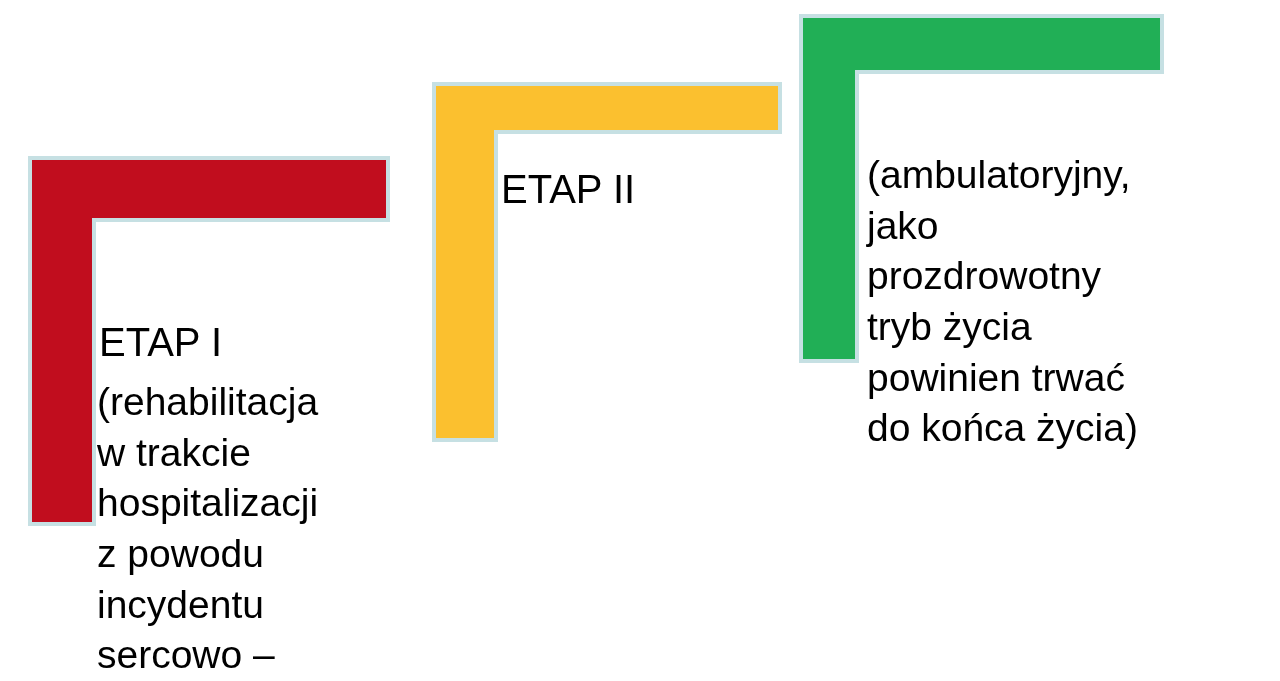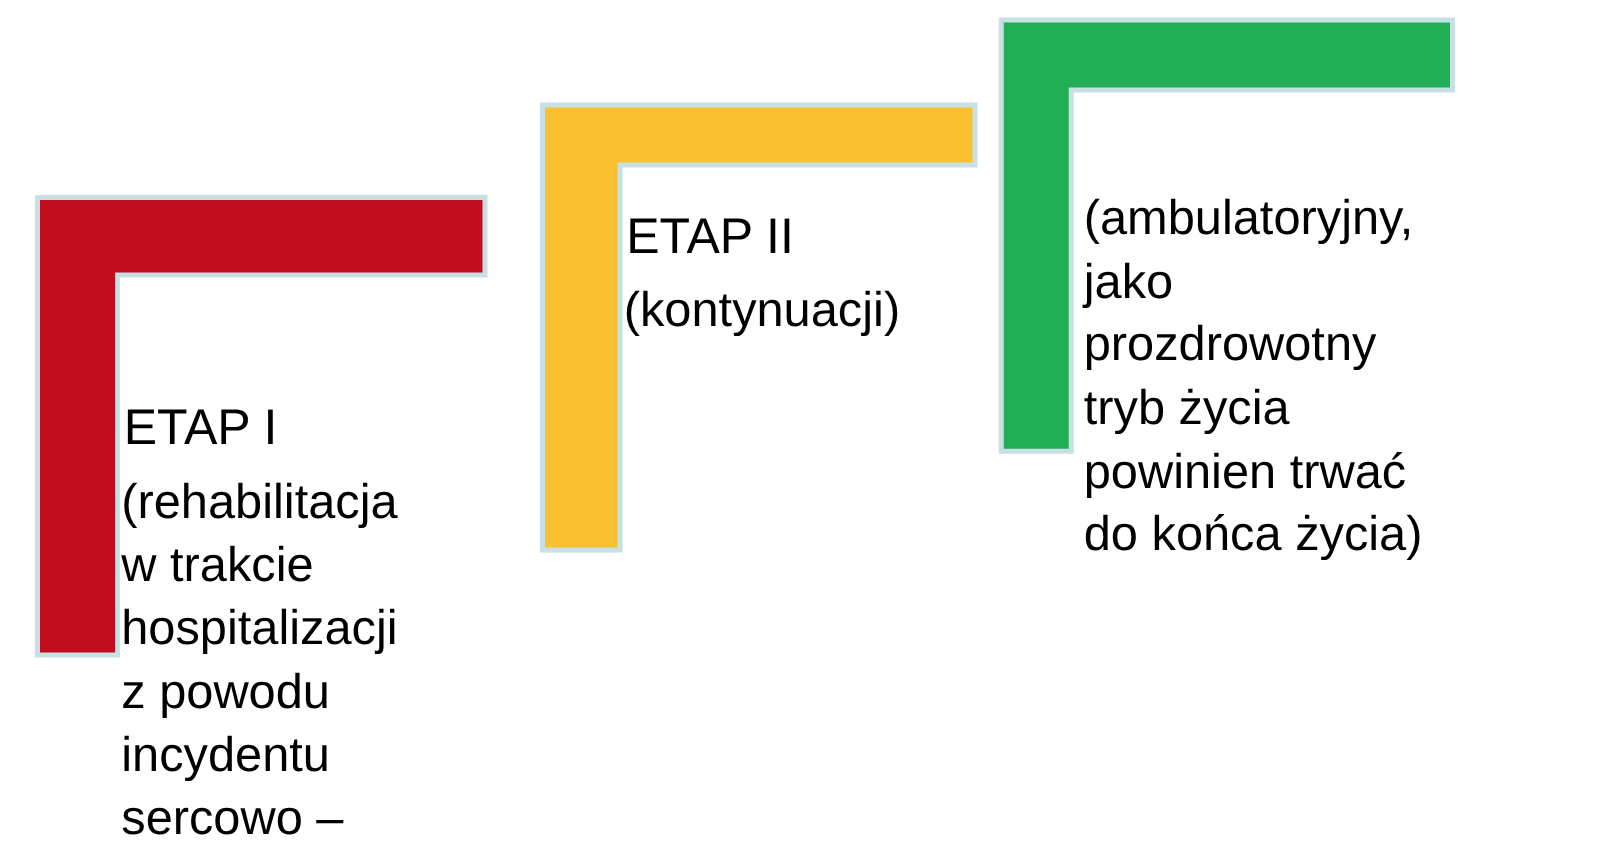--- a/index.html
+++ b/index.html
@@ -87,21 +87,20 @@
 naczyniowego)</div>
 </div>
 
 <div class="stage" id="stage-2">
   <div class="lshape">
     <svg viewBox="0 0 350 360" preserveAspectRatio="none" aria-hidden="true">
       <path d="M 2 2 L 348 2 L 348 50 L 64 50 L 64 358 L 2 358 Z" fill="#FBC02F" stroke="#C6E0E3" stroke-width="4" stroke-linejoin="miter"></path>
     </svg>
   </div>
   <div class="stage-title">ETAP II</div>
-  <div class="stage-body">(kontynuacji)</div>
 </div>
 
 <div class="stage" id="stage-3">
   <div class="lshape">
     <svg viewBox="0 0 365 349" preserveAspectRatio="none" aria-hidden="true">
       <path d="M 2 2 L 363 2 L 363 58 L 58 58 L 58 347 L 2 347 Z" fill="#21AF56" stroke="#C6E0E3" stroke-width="4" stroke-linejoin="miter"></path>
     </svg>
   </div>
   <div class="stage-body">(ambulatoryjny,
 jako

